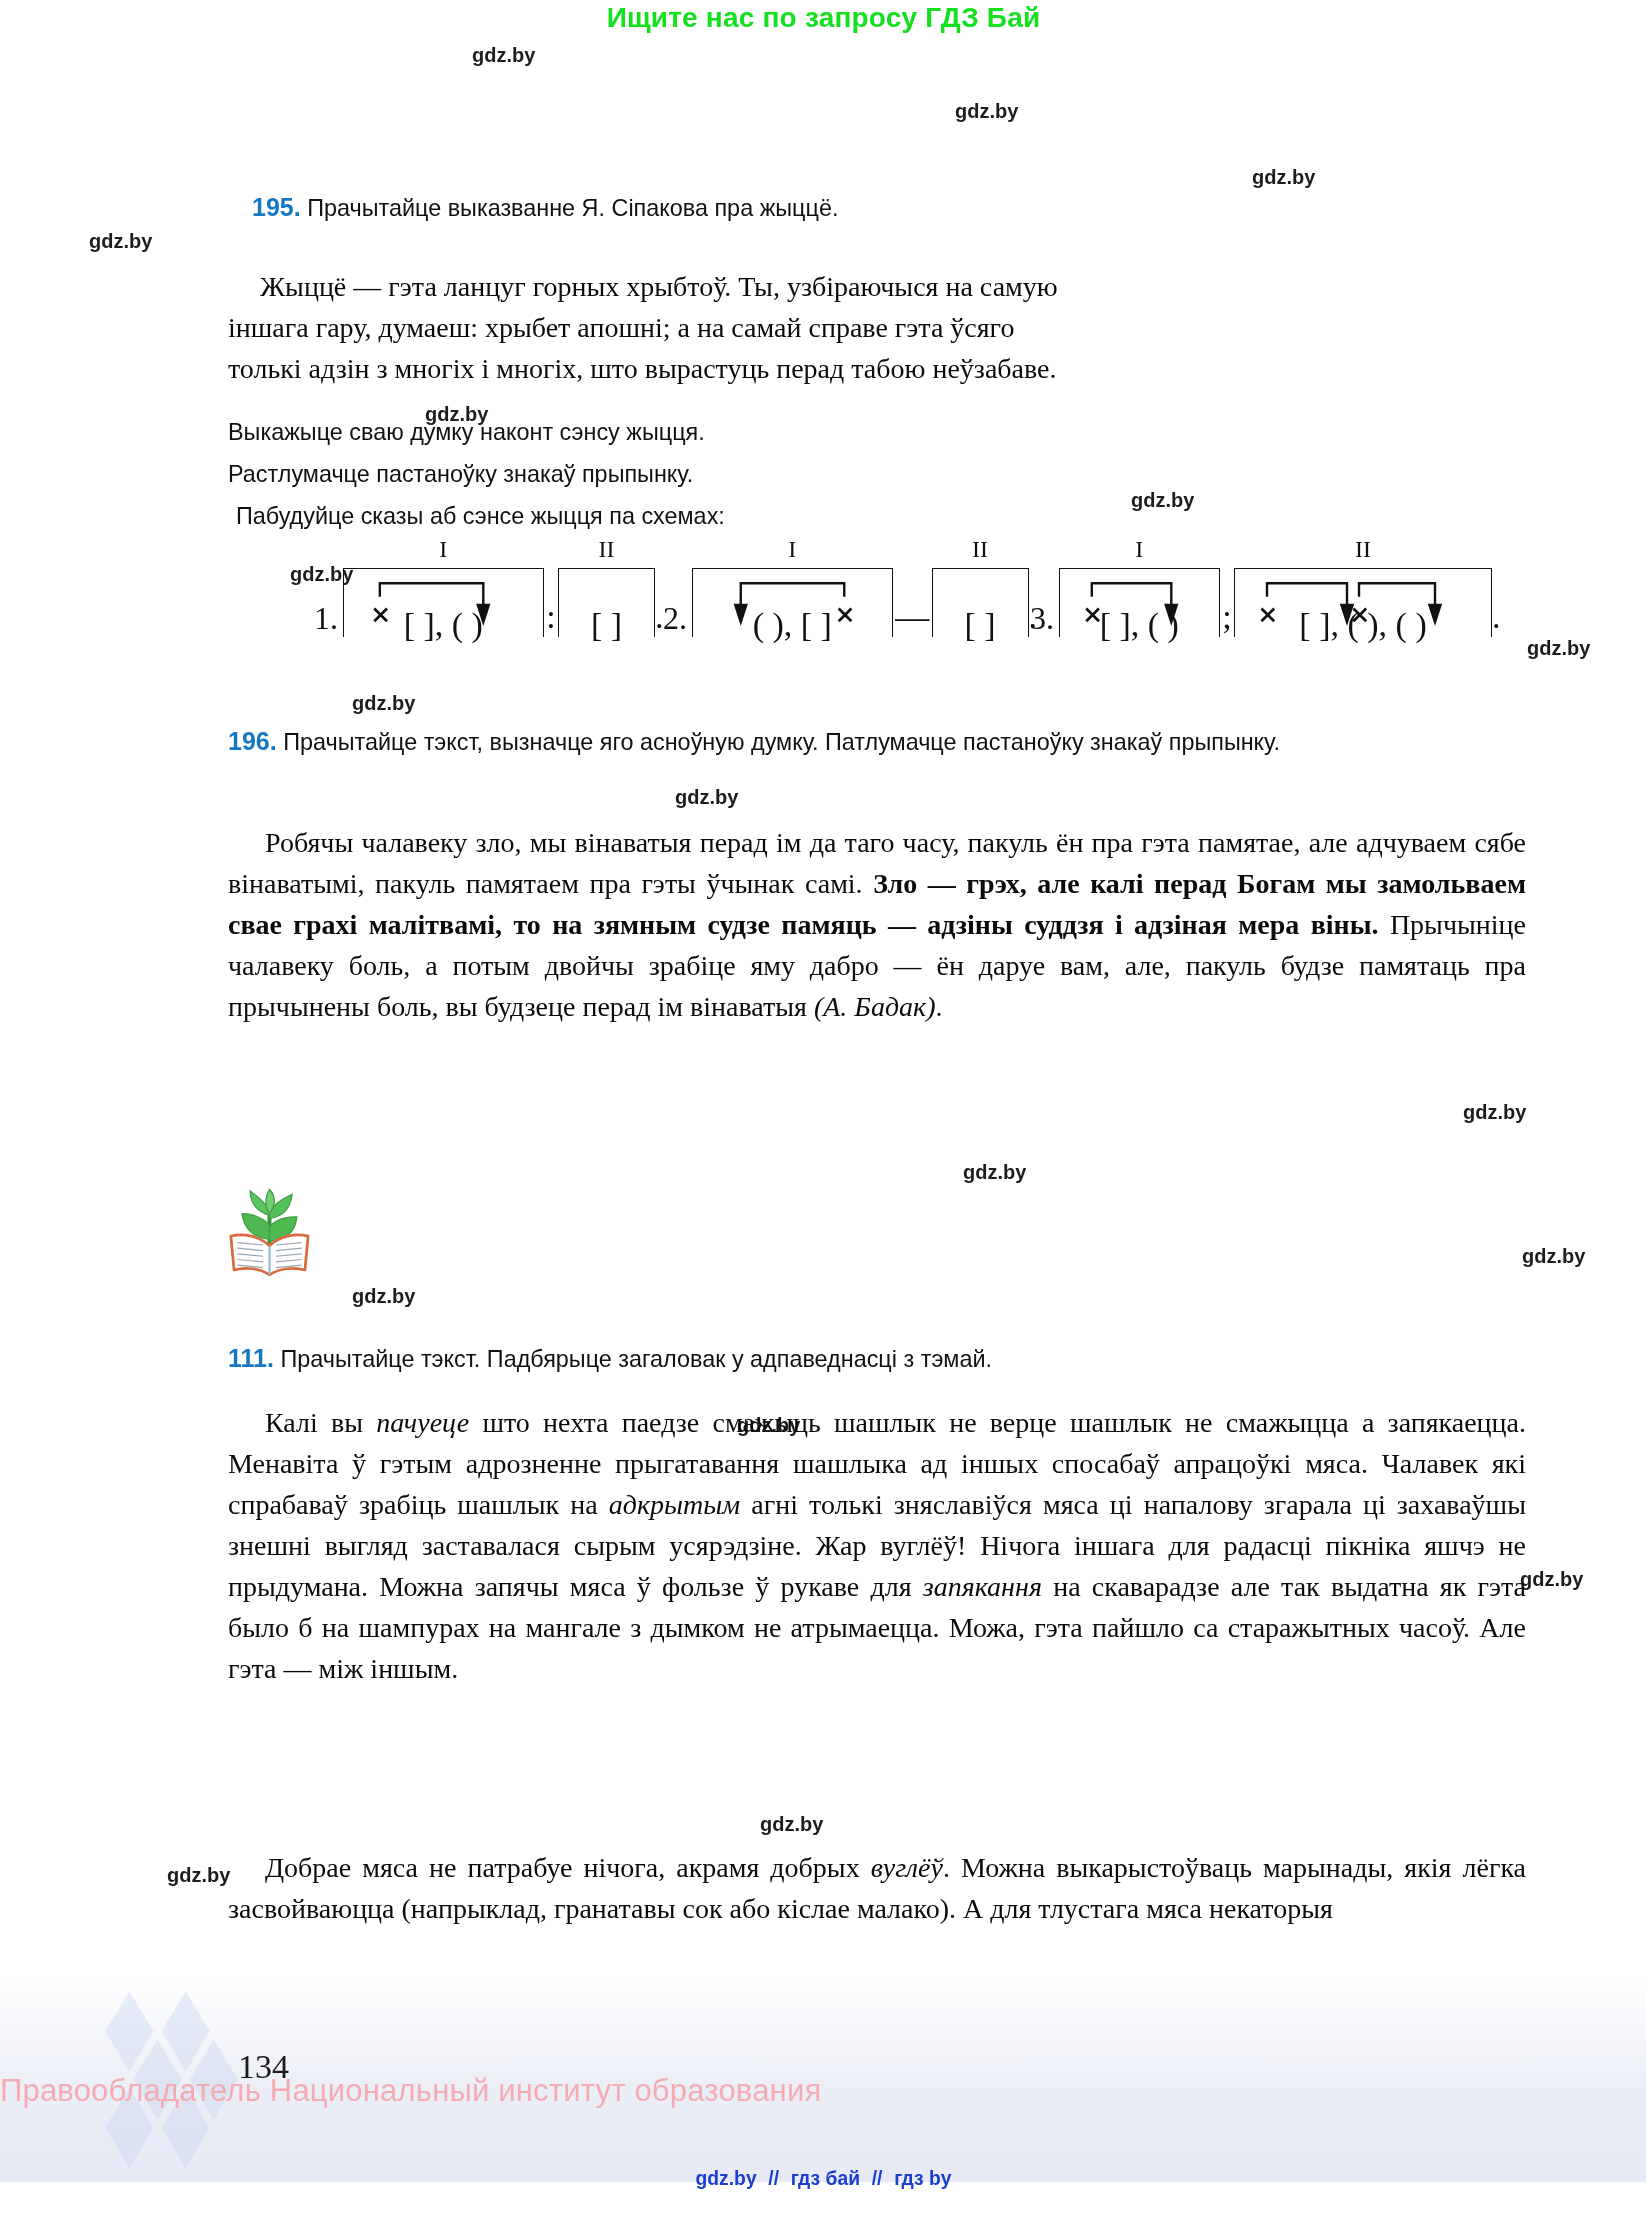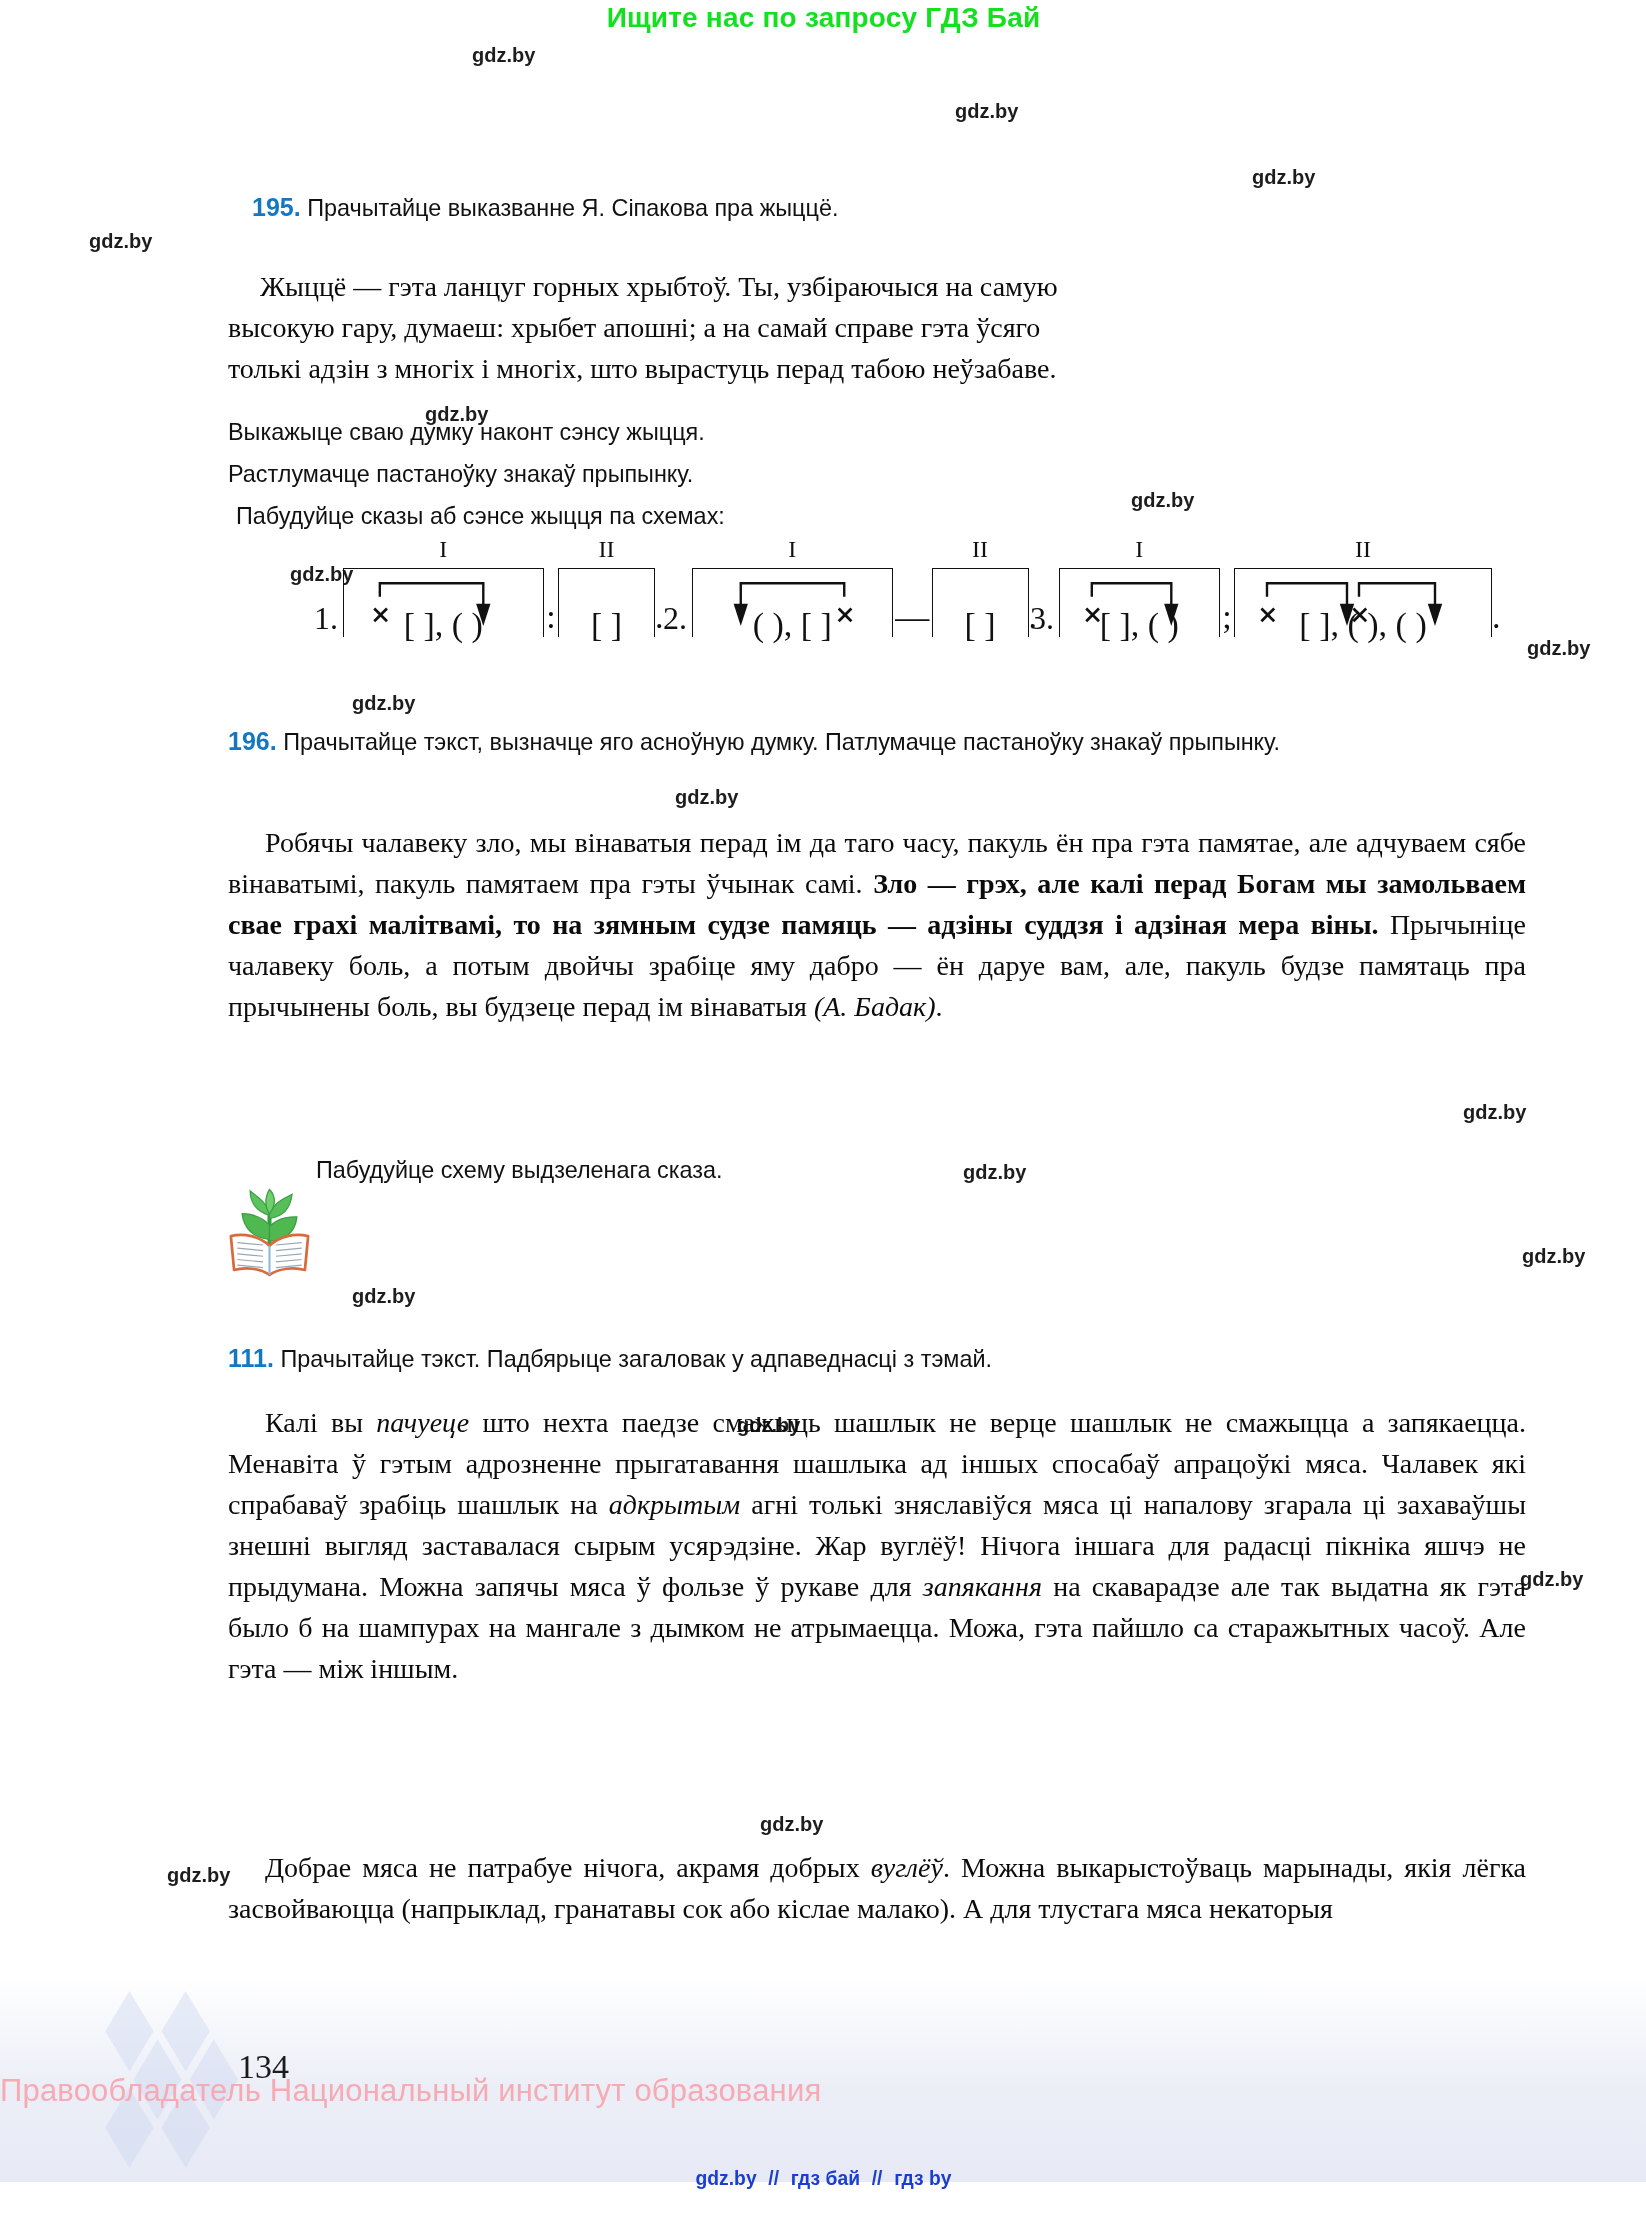--- a/index.html
+++ b/index.html
@@ -135,21 +135,21 @@
 
   <div class="abs" style="left:228px;top:191px;width:1306px;margin-left:24px;">
     <div class="task">
       <span class="exno">195.</span>
       <span>Прачытайце выказванне Я. Сіпакова пра жыццё.</span>
     </div>
   </div>
 
   <div class="abs serif" style="left:228px;top:266px;width:1298px;text-indent:32px;">
     <span style="display: block; text-indent: 32px;">Жыццё — гэта ланцуг горных хрыбтоў. Ты, узбіраючыся на самую</span>
-    <span style="display: block; text-indent: 0px;">высокую гару, думаеш: хрыбет апошні; а на самай справе гэта ўсяго</span>
+    <span style="display: block; text-indent: 0px;">іншага гару, думаеш: хрыбет апошні; а на самай справе гэта ўсяго</span>
     <span style="display: block; text-indent: 0px;">толькі адзін з многіх і многіх, што вырастуць перад табою неўзабаве.</span>
   </div>
 
   <div class="abs task" style="left:228px;top:416px;width:1128px;">
     <span>Выкажыце сваю думку наконт сэнсу жыцця.</span>
   </div>
   <div class="abs task" style="left:228px;top:458px;width:1128px;">
     <span>Растлумачце пастаноўку знакаў прыпынку.</span>
   </div>
   <div class="abs task" style="left:236px;top:500px;width:1128px;">
@@ -236,23 +236,20 @@
 
   <div class="abs task" style="left:228px;top:725px;width:1306px;text-align:justify;">
     <span class="exno">196.</span>
     <span>Прачытайце тэкст, вызначце яго асноўную думку. Патлумачце пастаноўку знакаў прыпынку.</span>
   </div>
 
   <div class="abs serif" style="left:228px;top:822px;width:1298px;text-indent:37px;">
     <span>Робячы чалавеку зло, мы вінаватыя перад ім да таго часу, пакуль ён пра гэта памятае, але адчуваем сябе вінаватымі, пакуль памятаем пра гэты ўчынак самі. </span><span class="bold">Зло — грэх, але калі перад Богам мы замольваем свае грахі малітвамі, то на зямным судзе памяць — адзіны суддзя і адзіная мера віны.</span><span> Прычыніце чалавеку боль, а потым двойчы зрабіце яму дабро — ён даруе вам, але, пакуль будзе памятаць пра прычынены боль, вы будзеце перад ім вінаватыя </span><span class="ital">(А. Бадак)</span><span>.</span>
   </div>
 
-  <div class="abs task" style="left:316px;top:1154px;width:887px;">
-    <span>Пабудуйце схему выдзеленага сказа.</span>
-  </div>
 
   <div class="bookicon">
     <svg viewBox="0 0 108 118" width="87" height="95">
       <g>
         <path d="M54 88 L54 30" stroke="#2f9e3f" stroke-width="5" fill="none"></path>
         <path d="M54 34 C44 18 34 14 30 10 C30 26 40 36 54 40 Z" fill="#5cc45e" stroke="#3f9e45" stroke-width="1.6"></path>
         <path d="M54 36 C64 20 76 18 82 14 C80 32 70 42 54 44 Z" fill="#57bf59" stroke="#3f9e45" stroke-width="1.6"></path>
         <path d="M54 8 C48 18 48 30 54 38 C62 28 62 16 54 8 Z" fill="#6fd06c" stroke="#3f9e45" stroke-width="1.6"></path>
         <path d="M54 52 C42 40 28 38 20 38 C22 58 36 68 54 70 Z" fill="#4fb850" stroke="#3f9e45" stroke-width="1.6"></path>
         <path d="M54 54 C66 42 80 42 88 42 C86 62 72 72 54 72 Z" fill="#4fb850" stroke="#3f9e45" stroke-width="1.6"></path>

